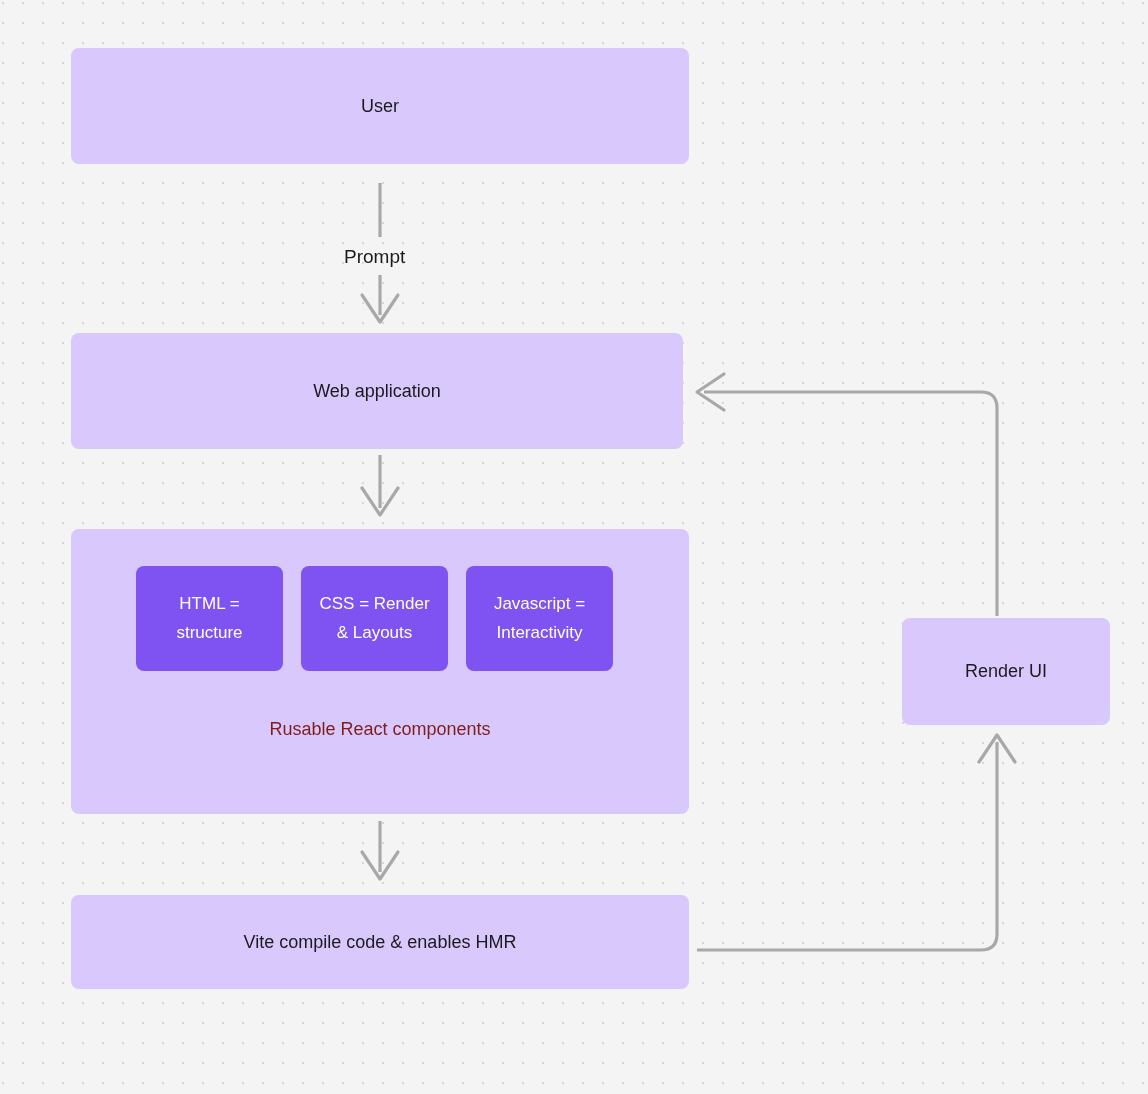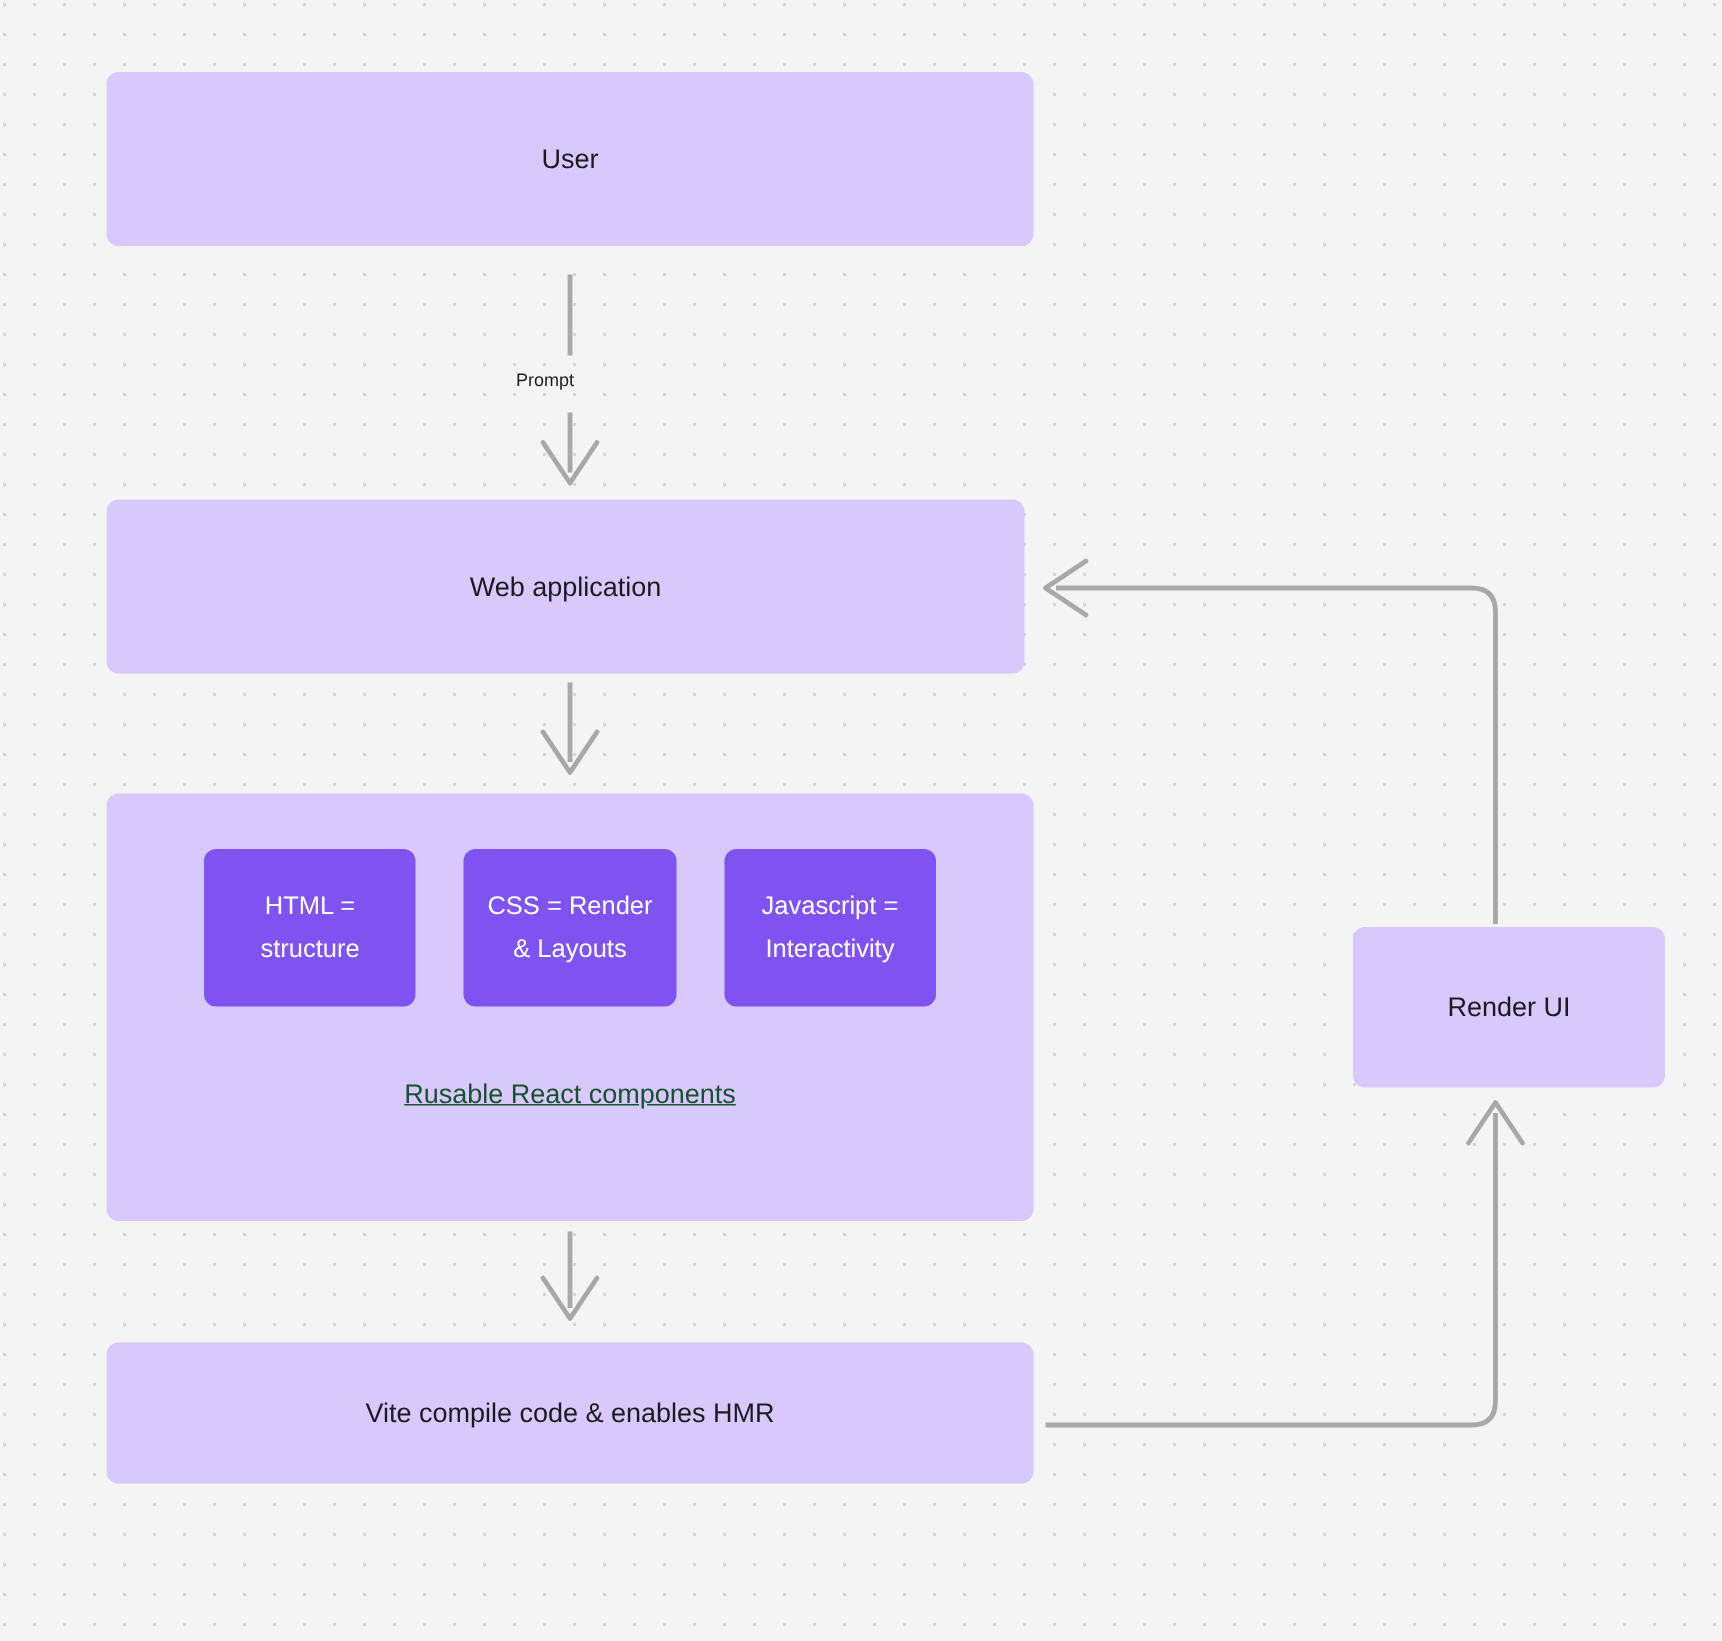--- a/index.html
+++ b/index.html
@@ -37,49 +37,48 @@
                     display:block; }
   #node-vite      { left:71px;  top:895px; width:618px; height:94px; }
   #node-render    { left:902px; top:618px; width:208px; height:107px; }
 
   
   .chip-row {
     position:absolute;
     left:65px; top:37px;
     width:488px; height:105px;
     display:flex;
-    gap:32px;
+    gap:18px;
   }
   .chip {
     width:147px; height:105px;
     background:#7f52f2;
     border-radius:8px;
     display:flex;
     align-items:center;
     justify-content:center;
     text-align:center;
     color:#ffffff;
     font-size:17px;
     line-height:1.7;
   }
   .chip span { display:block; }
   .container-caption {
     position:absolute;
     left:0; top:188px;
     width:618px;
     text-align:center;
     font-size:18px;
-    color:#14532d;
-    text-decoration:underline;
+    color:#7f1d1d;
   }
 
   
   .edge-label {
     position:absolute;
-    font-size:12px;
+    font-size:19px;
     color:#1b1b1f;
     background:transparent;
     white-space:nowrap;
   }
   #label-prompt { left:344px; top:246px; }
 
   svg.edges {
     position:absolute;
     left:0; top:0;
     width:1148px; height:1094px;

